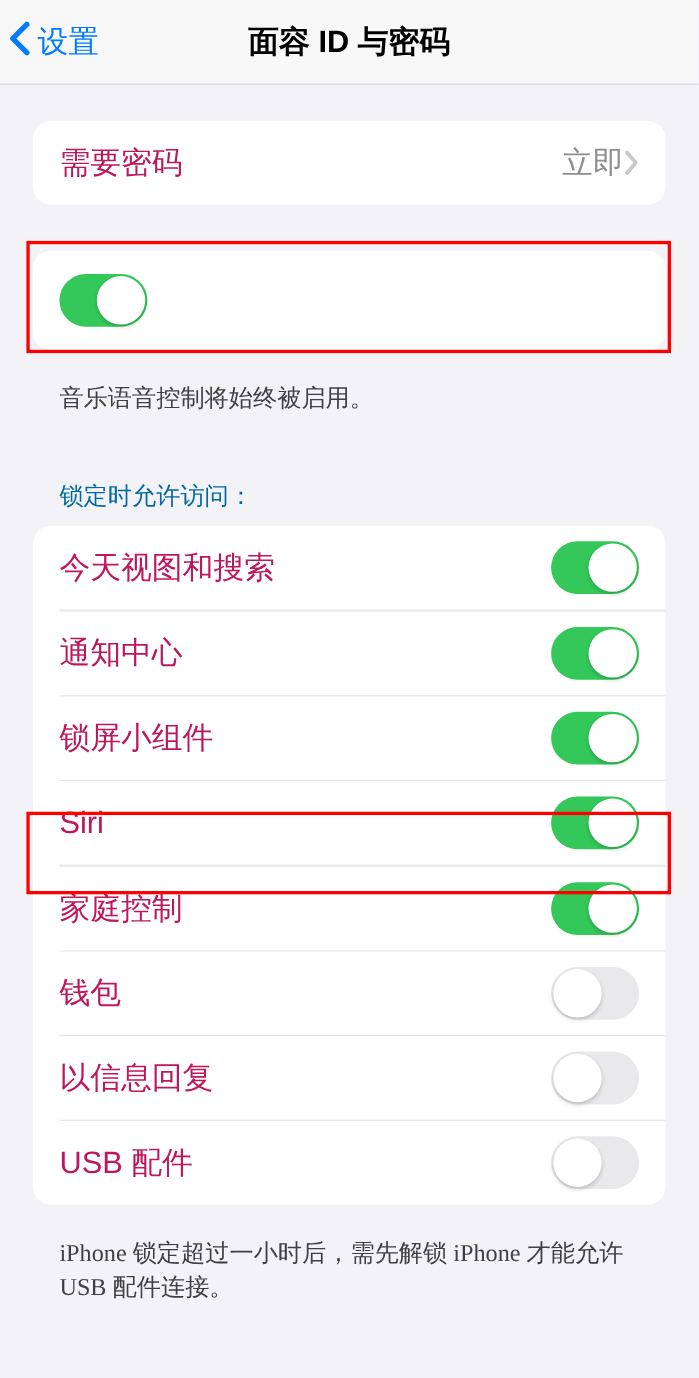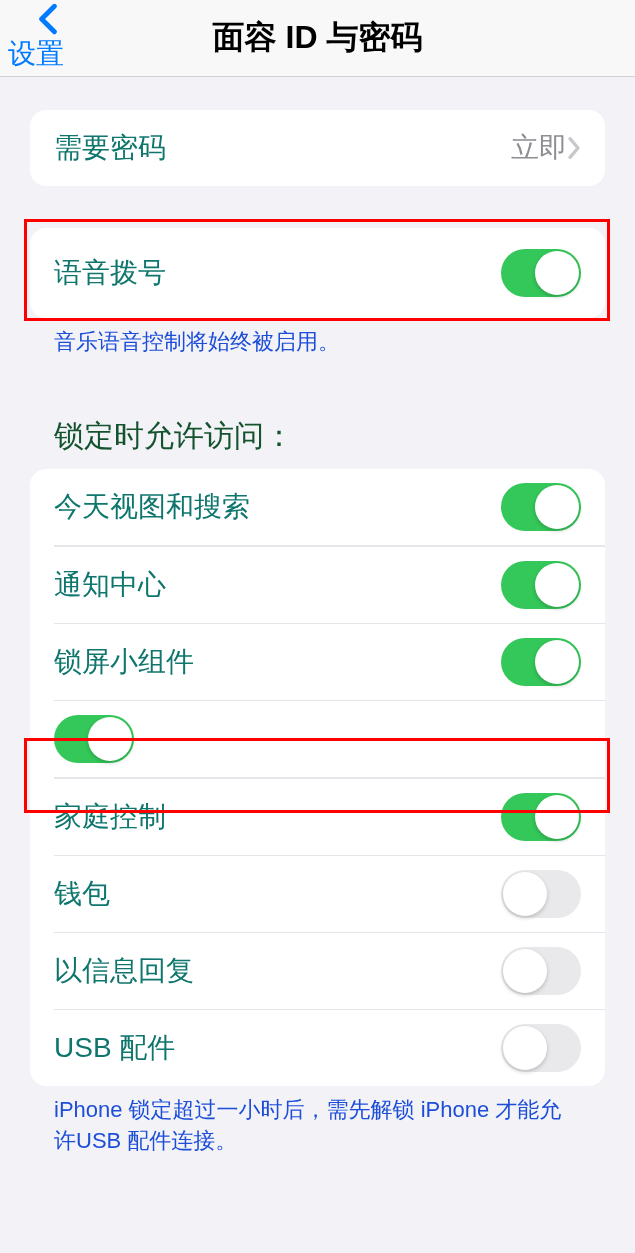--- a/index.html
+++ b/index.html
@@ -20,35 +20,34 @@
       background: #f8f8f8;
       border-bottom: 1px solid #d1d1d6;
       position: relative;
       display: flex;
       align-items: center;
     }
     .back-button {
       position: absolute;
       left: 8px;
       display: flex;
-      align-items: flex-end;
+      align-items: flex-start;
       color: #007aff;
       font-size: 28px;
-      flex-direction: column;
     }
     .back-chevron {
       width: 20px;
       height: 32px;
       margin-right: 6px;
     }
     .header-title {
       position: absolute;
       left: 50%;
       transform: translateX(-50%);
-      font-size: 32px;
+      font-size: 28px;
       font-weight: 600;
       color: #000;
     }
     .content {
       padding: 0 30px;
     }
     .group {
       background: #fff;
       border-radius: 16px;
       overflow: hidden;
@@ -59,45 +58,46 @@
     .row {
       display: flex;
       align-items: center;
       min-height: 76px;
       padding: 0 24px;
       position: relative;
     }
     .row-label {
       flex: 1;
       font-size: 28px;
-      color: #0f766e;
+      color: #be185d;
     }
     .row-value {
       font-size: 28px;
       color: #8e8e93;
       margin-right: 0;
     }
     .row-chevron {
       width: 14px;
       height: 24px;
     }
     .separator {
       height: 1px;
       background: #e5e5ea;
       margin-left: 24px;
     }
     .footer-text {
       font-size: 22px;
-      color: #1d4ed8;
-      padding: 9px 24px 0 24px;
+      color: #404040;
+      padding: 29px 24px 0 24px;
       line-height: 1.4;
+      font-family: Liberation Serif, serif;
     }
     .header-text {
-      font-size: 30px;
-      color: #14532d;
+      font-size: 22px;
+      color: #0369a1;
       padding: 0 24px 12px 24px;
     }
     .toggle {
       width: 80px;
       height: 48px;
       border-radius: 24px;
       position: relative;
       flex-shrink: 0;
     }
     .toggle.on {
@@ -173,21 +173,20 @@
       <svg class="row-chevron" viewBox="0 0 10 18" fill="none">
         <path d="M2 2 L8 9 L2 16" stroke="#c7c7cc" stroke-width="2.5" stroke-linecap="round" stroke-linejoin="round"></path>
       </svg>
     </div>
   </div>
 
   <div class="section-gap"></div>
 
   <div class="group">
     <div class="row" style="min-height:90px">
-      <div class="row-label">语音拨号</div>
       <div class="toggle on">
         <div class="toggle-knob"></div>
       </div>
     </div>
   </div>
   <div class="footer-text">音乐语音控制将始终被启用。</div>
 
   <div class="section-gap-lg"></div>
 
   <div class="header-text">锁定时允许访问：</div>
@@ -210,20 +209,21 @@
         </div>
         <div class="separator"></div>
         <div class="row">
           <div class="row-label">锁屏小组件</div>
           <div class="toggle on">
             <div class="toggle-knob"></div>
           </div>
         </div>
         <div class="separator"></div>
         <div class="row">
+          <div class="row-label">Siri</div>
           <div class="toggle on">
             <div class="toggle-knob"></div>
           </div>
         </div>
         <div class="separator"></div>
         <div class="separator"></div>
         <div class="row">
           <div class="row-label">家庭控制</div>
           <div class="toggle on">
             <div class="toggle-knob"></div>

